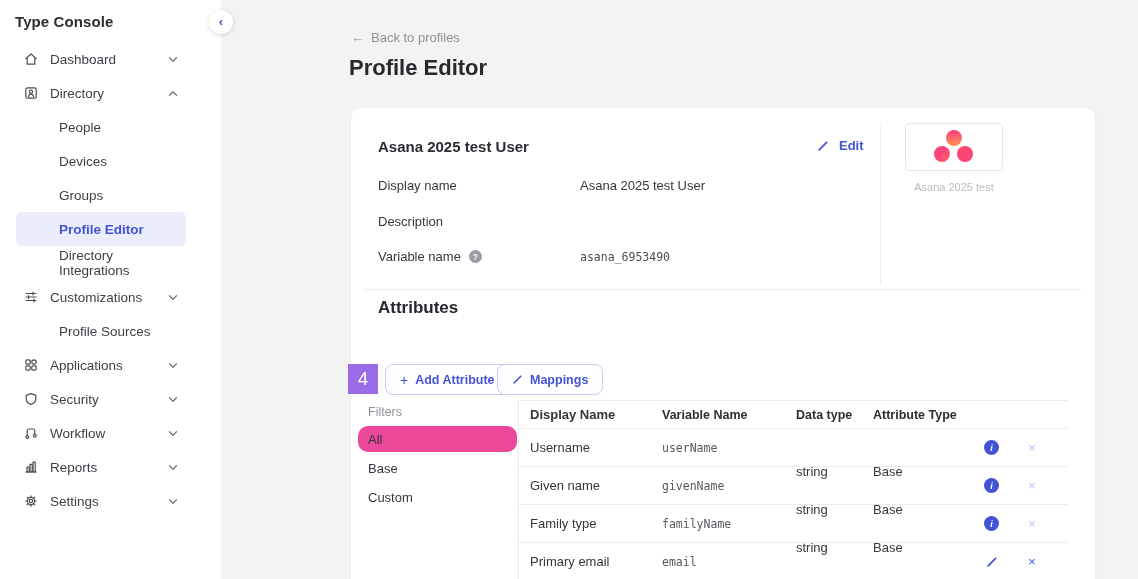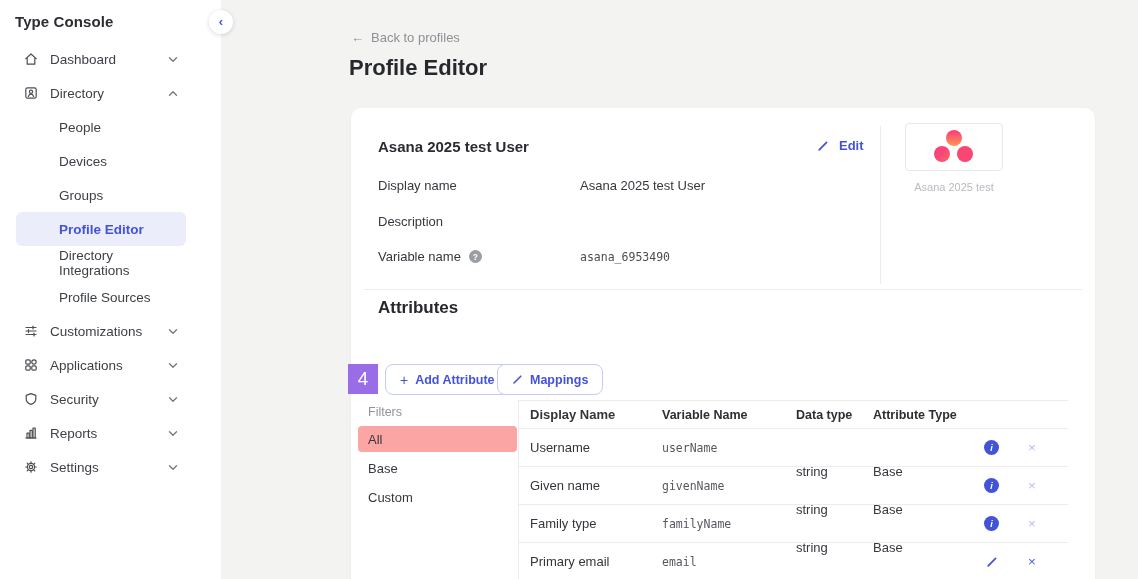--- a/index.html
+++ b/index.html
@@ -90,21 +90,21 @@
   .btn-add { left:34px; }
   .btn-map { left:146px; }
   .plus-glyph { font-size:14px; font-weight:400; line-height:1; }
   
   .filters-label { position:absolute; left:17px; top:297px; font-size:12.5px; color:#90939a; }
   .filter-opt {
     position:absolute; left:7px; width:159px; height:26px;
     display:flex; align-items:center; padding-left:10px;
     font-size:13px; color:#35383e; border-radius:4px; cursor:pointer;
   }
-  .filter-opt.selected { background:#fca5a5; }
+  .filter-opt.selected { background:#ec4899;border-radius:10px; }
   .opt-all { top:318px; } .opt-base { top:347px; } .opt-custom { top:376px; }
   .filters-vdivider { position:absolute; left:167px; top:292px; width:1px; height:228px; background:#ececec; }
   
   .attr-table { position:absolute; left:167px; top:292px; width:550px; border-top:1px solid #ececec; }
   .trow { display:flex; align-items:center; padding-left:12px; border-bottom:1px solid #ececec; }
   .thead { height:28px; font-size:12.5px; font-weight:700; color:#2c2f34; }
   .tbody-row { height:38px; }
   .c1 { width:132px; } .c2 { width:134px; } .c3 { width:77px; } .c4 { width:96px; }
   .c1 { font-size:13px; color:#33363b; }
   .tbody-row .c2 { font-family:"DejaVu Sans Mono", monospace; font-size:11.5px; color:#55585e; }
@@ -177,36 +177,36 @@
     </div>
     <div class="nav-item sub">
       <span>Groups</span>
     </div>
     <div class="nav-item sub active">
       <span>Profile Editor</span>
     </div>
     <div class="nav-item sub">
       <span>Directory Integrations</span>
     </div>
+    <div class="nav-item">
+      <span class="nav-icon">
+        <svg class="icon" width="16" height="16" viewBox="0 0 16 16">
+            <path d="M3 4.5h10M3 8h10M3 11.5h10M10 3v3M5.5 6.5v3M11 10v3"></path>
+          </svg>
+      </span>
+      <span>Customizations</span>
+      <span class="chev">
+        <svg class="chevsvg" width="10" height="7" viewBox="0 0 10 7">
+            <path d="M1.5 1.8 5 5.2 8.5 1.8"></path>
+          </svg>
+      </span>
+    </div>
+
     <div class="nav-item sub">
       <span>Profile Sources</span>
-    </div>
-
-    <div class="nav-item">
-      <span class="nav-icon">
-        <svg class="icon" width="16" height="16" viewBox="0 0 16 16">
-            <path d="M3 4.5h10M3 8h10M3 11.5h10M10 3v3M5.5 6.5v3M11 10v3"></path>
-          </svg>
-      </span>
-      <span>Customizations</span>
-      <span class="chev">
-        <svg class="chevsvg" width="10" height="7" viewBox="0 0 10 7">
-            <path d="M1.5 1.8 5 5.2 8.5 1.8"></path>
-          </svg>
-      </span>
     </div>
 
     <div class="nav-item">
       <span class="nav-icon">
         <svg class="icon" width="16" height="16" viewBox="0 0 16 16">
             <rect x="2.8" y="2.8" width="4.4" height="4.4" rx="1.2"></rect>
             <rect x="8.8" y="2.8" width="4.4" height="4.4" rx="2.2"></rect>
             <rect x="2.8" y="8.8" width="4.4" height="4.4" rx="1.2"></rect>
             <rect x="8.8" y="8.8" width="4.4" height="4.4" rx="1.2"></rect>
           </svg>
@@ -226,20 +226,35 @@
           </svg>
       </span>
       <span>Security</span>
       <span class="chev">
         <svg class="chevsvg" width="10" height="7" viewBox="0 0 10 7">
             <path d="M1.5 1.8 5 5.2 8.5 1.8"></path>
           </svg>
       </span>
     </div>
 
+    <div class="nav-item">
+      <span class="nav-icon">
+        <svg class="icon" width="16" height="16" viewBox="0 0 16 16">
+            <circle cx="4.2" cy="12" r="1.4"></circle>
+            <circle cx="11.8" cy="10.8" r="1.4"></circle>
+            <path d="M4.2 10.6V6c0-1.1.9-2 2-2h3.6c1.1 0 2 .9 2 2v3.4"></path>
+          </svg>
+      </span>
+      <span>Workflow</span>
+      <span class="chev">
+        <svg class="chevsvg" width="10" height="7" viewBox="0 0 10 7">
+            <path d="M1.5 1.8 5 5.2 8.5 1.8"></path>
+          </svg>
+      </span>
+    </div>
 
     <div class="nav-item">
       <span class="nav-icon">
         <svg class="icon" width="16" height="16" viewBox="0 0 16 16">
             <path d="M2.8 13h10.4"></path>
             <rect x="4" y="8.2" width="2.2" height="4.8"></rect>
             <rect x="7" y="5.4" width="2.2" height="7.6"></rect>
             <rect x="10" y="3.2" width="2.2" height="9.8"></rect>
           </svg>
       </span>

